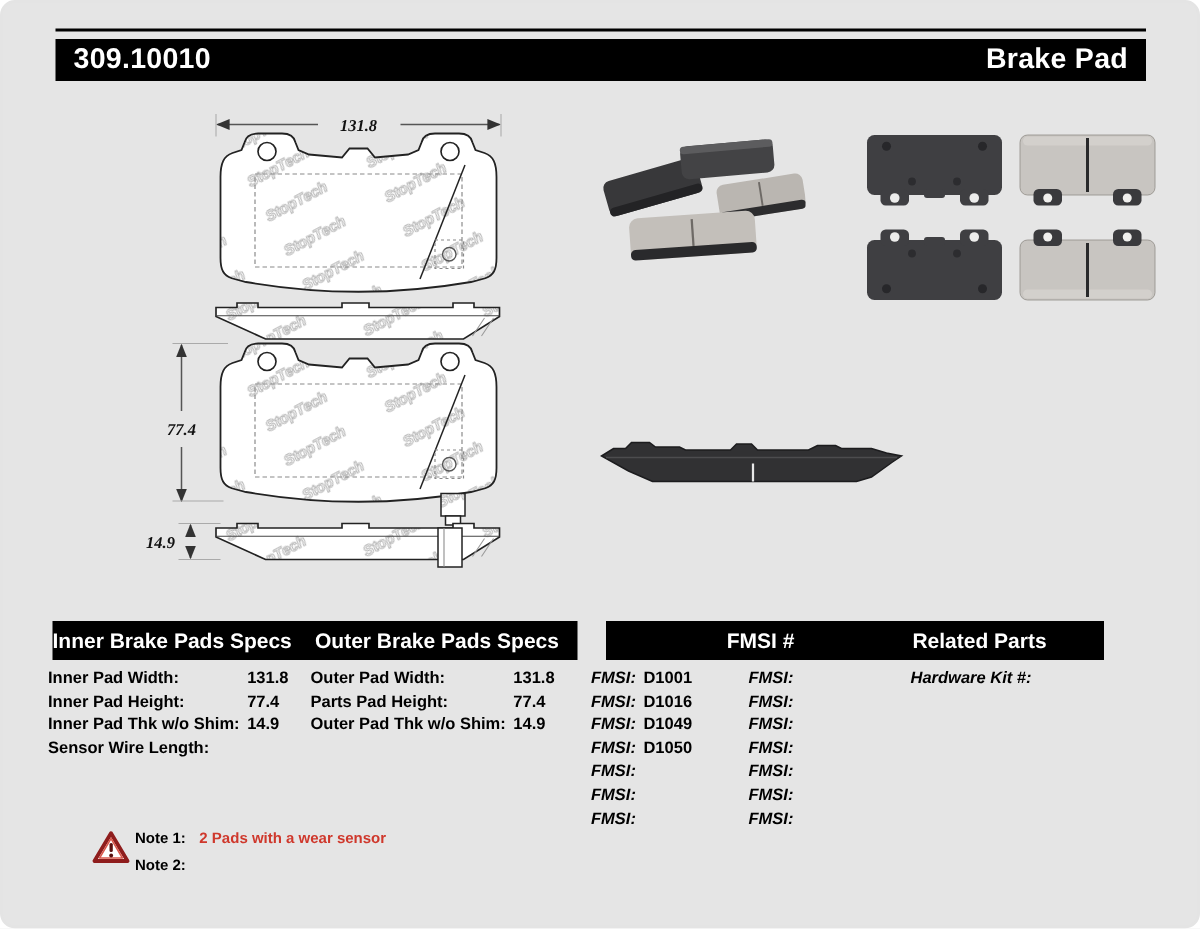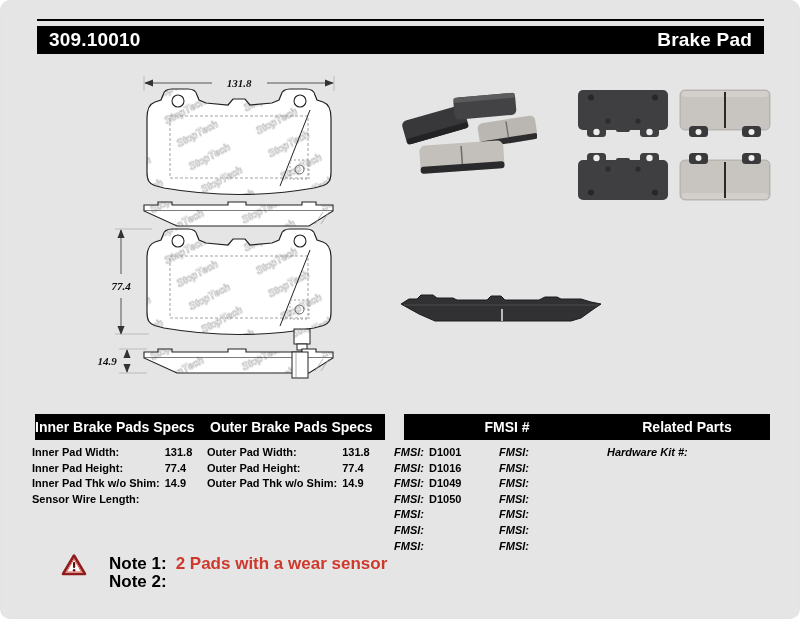--- a/index.html
+++ b/index.html
@@ -18,37 +18,37 @@
 
   svg text.dimtxt { font-family:"Liberation Serif", serif; font-style:italic; font-weight:bold; font-size:11px; fill:#111; }
 
   .abs { position:absolute; }
 
   
   .hdr { position:absolute; top:412px; height:26px; background:#000; color:#fff;
          font-weight:bold; font-size:14px; display:flex; align-items:center; justify-content:center; }
   .hdr-specs { left:33px; width:350px; display:grid; grid-template-columns:1fr 1fr; text-align:left; }
   .hdr-fmsi { left:390px; width:206px;margin-left:12px; }
-  .hdr-related { left:602px; width:166px;text-align:center; }
+  .hdr-related { left:568px; width:166px;text-align:center; }
 
   
   .spec-col { position:absolute; top:443px; display:grid; column-gap:5px;
               font-size:11px; font-weight:bold; line-height:15.6px; }
   .col-inner   { left:30px;  grid-template-columns:max-content 34px; }
   .col-outer   { left:205px; grid-template-columns:max-content 34px; }
   .col-fmsi1   { left:392px; grid-template-columns:max-content 44px; }
   .col-fmsi2   { left:497px; grid-template-columns:max-content 44px; }
   .col-related { left:605px; grid-template-columns:max-content 44px; }
   .spec-col .lab { text-align:left; white-space:nowrap; }
   .col-fmsi1 .lab, .col-fmsi2 .lab, .col-related .lab { text-align:left;font-style:italic; }
   .spec-col .val { text-align:left; white-space:nowrap; }
 
   
   .warn-icon { position:absolute; left:59px; top:551px; }
-  .note-line { position:absolute; left:107px; font-size:17px; font-weight:bold; white-space:nowrap; }
+  .note-line { position:absolute; left:88px; font-size:10px; font-weight:bold; white-space:nowrap; }
   .note-1 { top:552px; }
   .note-2 { top:570px; }
   .note-text-red { color:#cf382c; margin-left:9px; }
 </style>
 </head>
 <body>
 
 <div class="page">
 
   <div class="top-rule"></div>
@@ -206,21 +206,21 @@
     <div class="val">77.4</div>
     <div class="lab">Inner Pad Thk w/o Shim:</div>
     <div class="val">14.9</div>
     <div class="lab">Sensor Wire Length:</div>
     <div class="val"></div>
   </div>
 
   <div class="spec-col col-outer">
     <div class="lab">Outer Pad Width:</div>
     <div class="val">131.8</div>
-    <div class="lab">Outer Pad Height:</div>
+    <div class="lab">Parts Pad Height:</div>
     <div class="val">77.4</div>
     <div class="lab">Outer Pad Thk w/o Shim:</div>
     <div class="val">14.9</div>
   </div>
 
   <div class="spec-col col-fmsi1">
     <div class="lab">FMSI:</div>
     <div class="val">D1001</div>
     <div class="lab">FMSI:</div>
     <div class="val">D1016</div>

